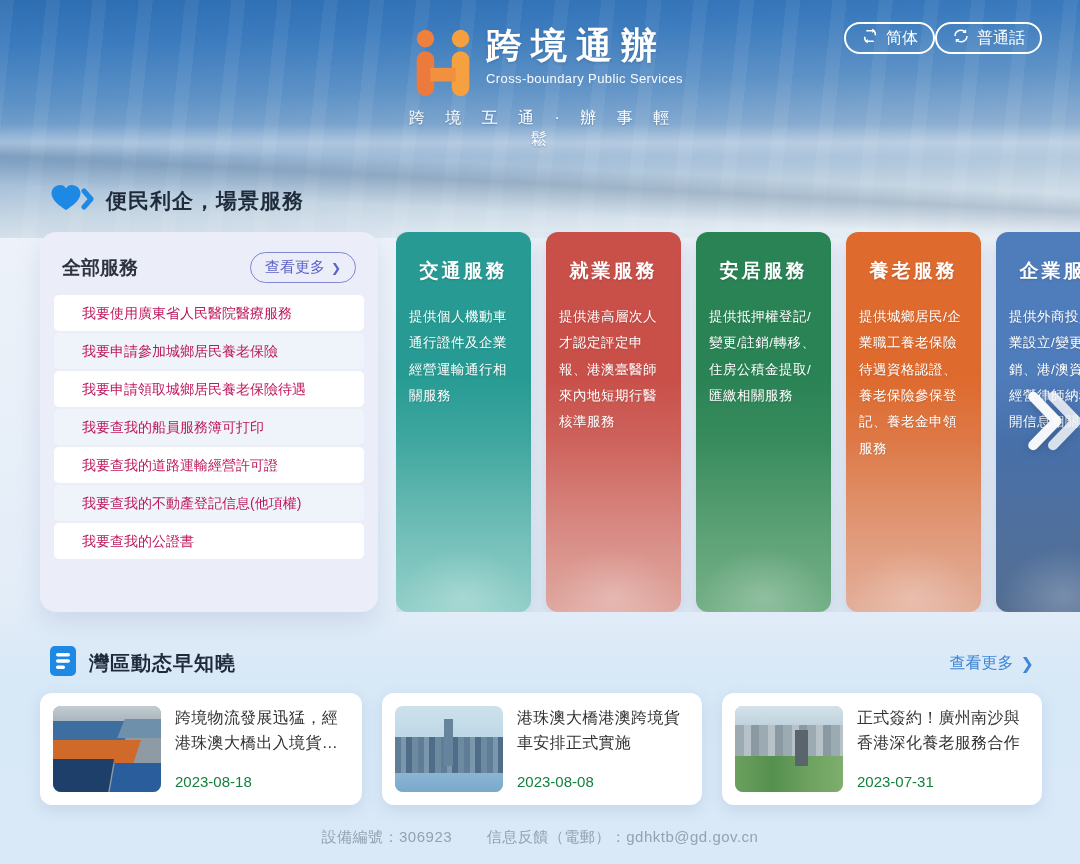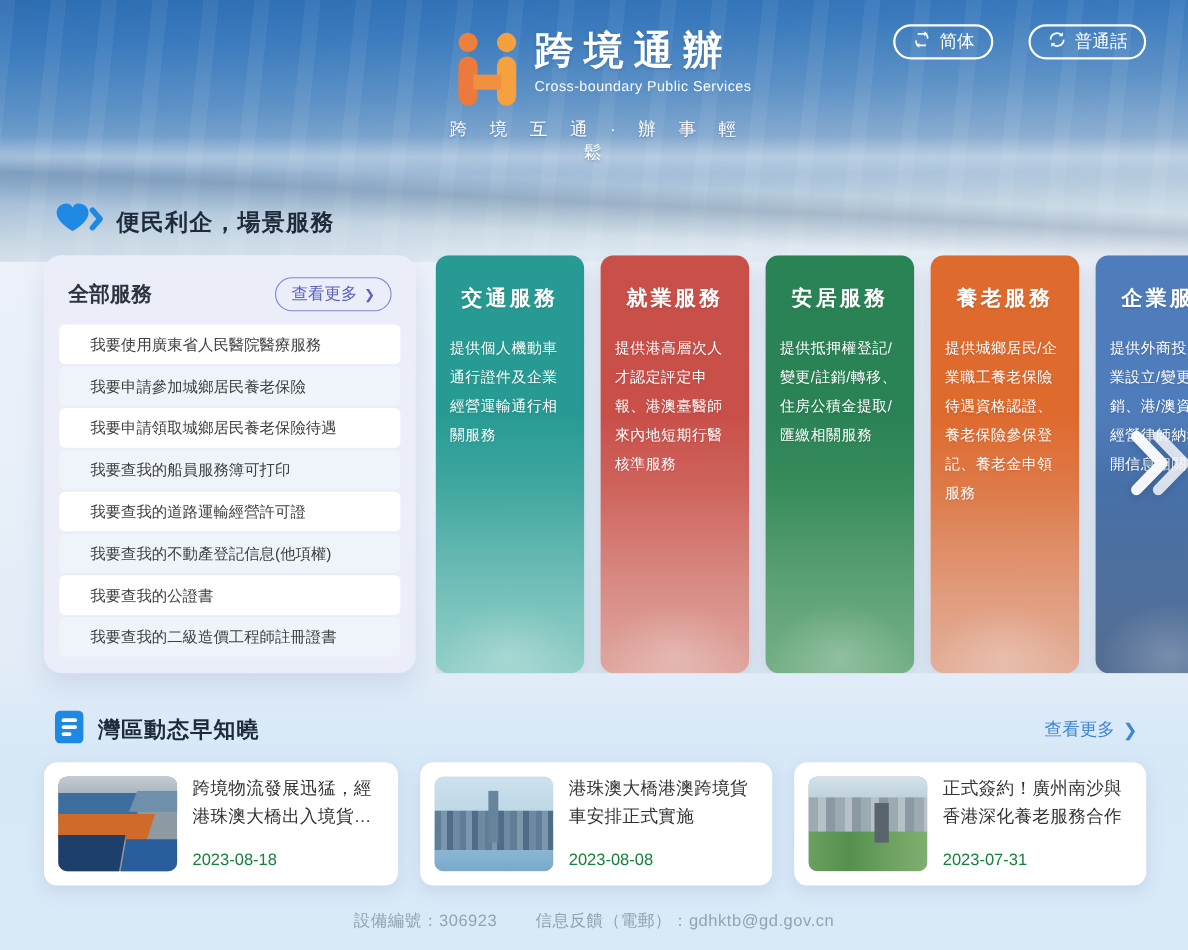--- a/index.html
+++ b/index.html
@@ -22,21 +22,21 @@
   }
   .brand-row{position:absolute;top:26px;left:404px;display:flex;align-items:flex-start;z-index:3;}
   .brand-logo{flex:none;margin-top:2px;}
   .brand-text{margin-left:4px;color:#fff;}
   .brand-title{font-size:36px;font-weight:700;letter-spacing:9px;line-height:1.1;text-shadow:0 1px 3px rgba(20,50,90,.25);}
   .brand-subtitle{font-size:13px;margin-top:5px;letter-spacing:.4px;opacity:.96;}
   .brand-tagline{
     position:absolute;top:108px;left:398px;width:290px;z-index:3;
     color:#fff;font-size:16px;letter-spacing:8px;text-align:center;text-shadow:0 1px 2px rgba(20,50,90,.3);
   }
-  .lang-buttons{position:absolute;top:22px;right:38px;display:flex;gap:32px;z-index:3;}
+  .lang-buttons{position:absolute;top:22px;right:38px;display:flex;gap:0;z-index:3;}
   .lang-btn{
     display:flex;align-items:center;gap:7px;height:32px;padding:0 15px;
     border:2px solid #fff;border-radius:18px;background:transparent;
     color:#fff;font-size:16px;cursor:pointer;font-family:inherit;
   }
   
   .scene-heading{position:absolute;top:184px;left:50px;display:flex;align-items:center;gap:12px;z-index:3;}
   .scene-heading-text{font-size:21px;color:#1f2b3a;font-weight:600;letter-spacing:1px;}
   
   .all-card{
@@ -46,21 +46,21 @@
   }
   .all-card-head{display:flex;align-items:center;justify-content:space-between;padding:4px 8px 12px 8px;}
   .all-card-title{font-size:19px;font-weight:700;color:#2e3340;}
   .view-more-pill{
     display:flex;align-items:center;gap:6px;border:1px solid #8187d2;border-radius:17px;
     background:transparent;color:#5b62c6;font-size:15px;padding:5px 14px;cursor:pointer;font-family:inherit;
   }
   .pill-arrow{font-size:12px;line-height:1;}
   .svc-row{
     height:36px;line-height:36px;border-radius:5px;margin-bottom:2px;
-    padding:0 28px;font-size:14px;color:#404040;cursor:pointer;
+    padding:0 28px;font-size:14px;color:#be185d;cursor:pointer;
     white-space:nowrap;overflow:hidden;
   }
   .svc-row:nth-child(odd){background:#ffffff;}
   .svc-row:nth-child(even){background:#eef4fa;}
   
   .svc-cards{
     position:absolute;top:232px;left:396px;width:684px;height:380px;
     display:flex;gap:15px;overflow:hidden;z-index:2;
   }
   .svc-card{
@@ -198,21 +198,20 @@
     </button>
   </div>
   <div>
     <div class="svc-row">我要使用廣東省人民醫院醫療服務</div>
     <div class="svc-row">我要申請參加城鄉居民養老保險</div>
     <div class="svc-row">我要申請領取城鄉居民養老保險待遇</div>
     <div class="svc-row">我要查我的船員服務簿可打印</div>
     <div class="svc-row">我要查我的道路運輸經營許可證</div>
     <div class="svc-row">我要查我的不動產登記信息(他項權)</div>
     <div class="svc-row">我要查我的公證書</div>
-    <div class="svc-row">我要查我的二級造價工程師註冊證書</div>
   </div>
 </div>
 
 <div class="svc-cards">
   <div class="svc-card" style="--c-top: #279b93; --c-bottom: #7fc6bf;">
     <div class="svc-card-title">交通服務</div>
     <div class="svc-card-desc">提供個人機動車通行證件及企業經營運輸通行相關服務</div>
   </div>
   <div class="svc-card" style="--c-top: #c94f49; --c-bottom: #d9978e;">
     <div class="svc-card-title">就業服務</div>

